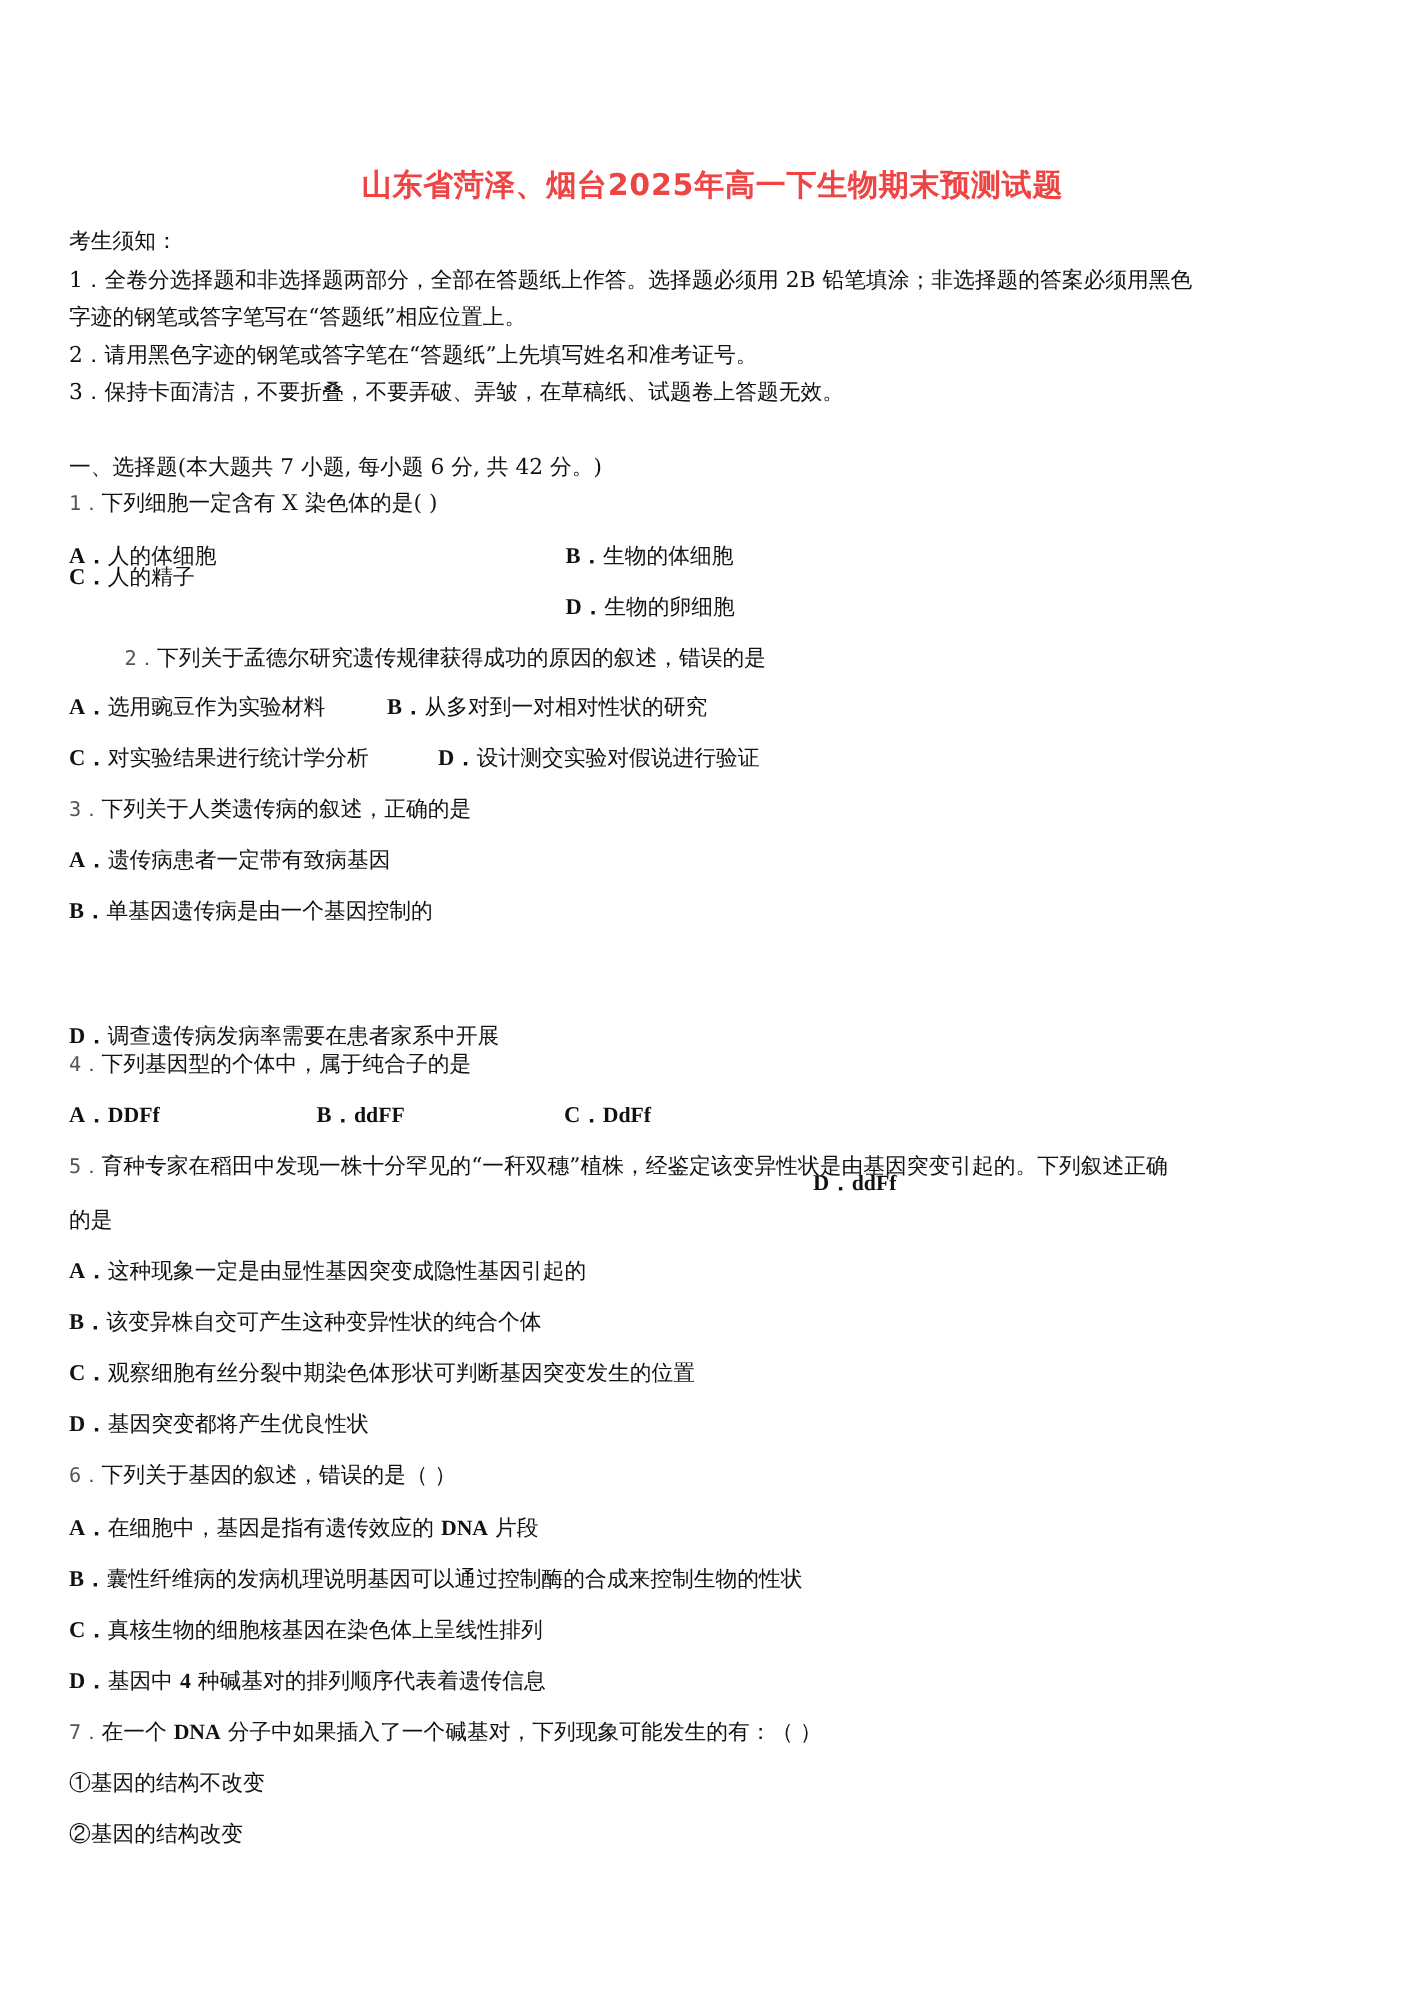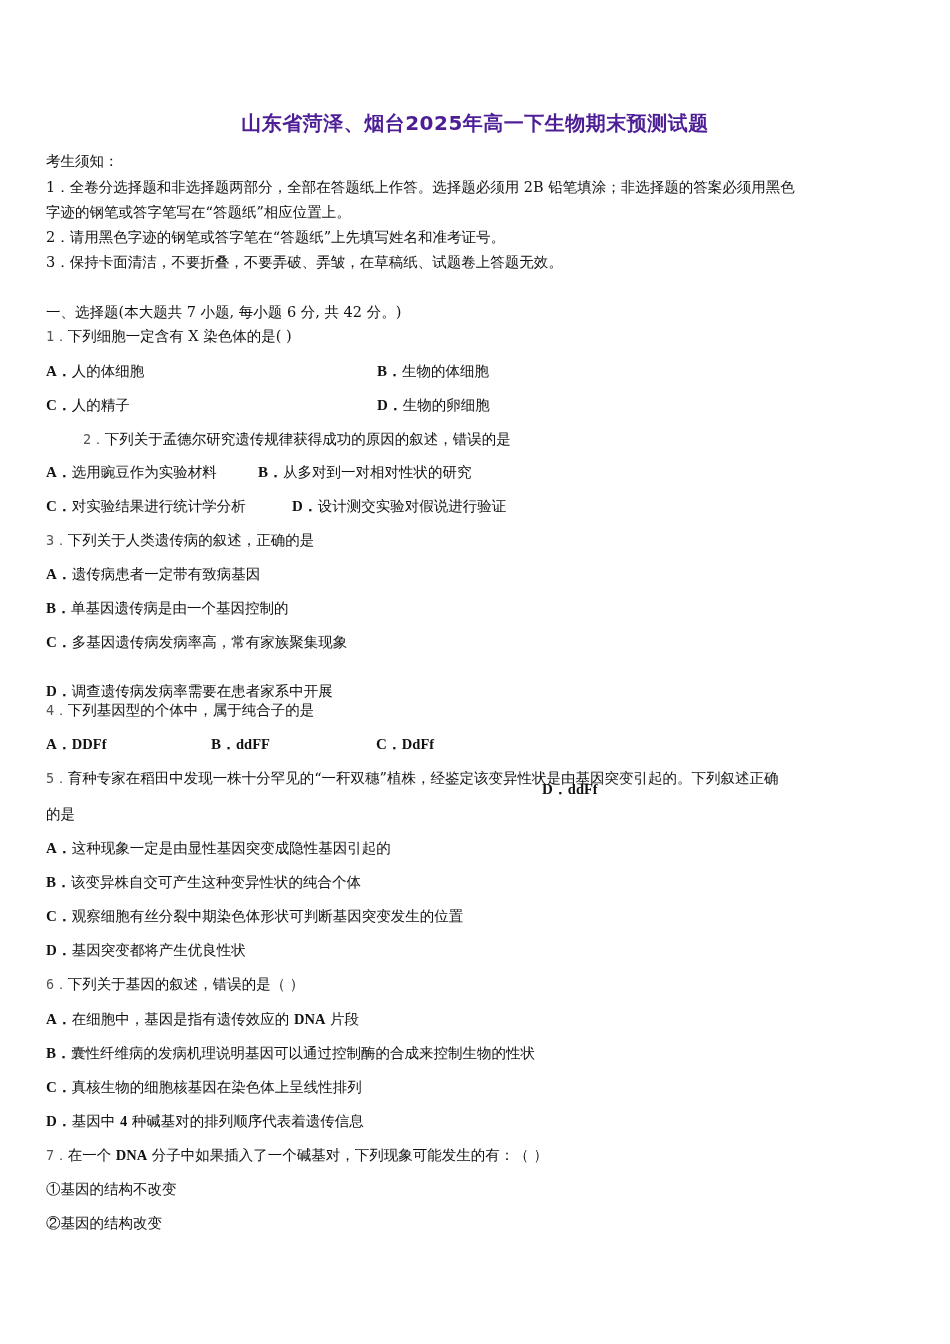--- a/index.html
+++ b/index.html
@@ -5,21 +5,21 @@
     html, body { margin: 0; padding: 0; background: #ffffff; }
     body {
       width: 950px; height: 1344px; position: relative; overflow: hidden;
       font-family: "DejaVu Serif", "Liberation Serif", serif;
       color: #111111;
     }
     .page { position: absolute; left: 0; top: 0; width: 950px; height: 1344px; }
     .title {
       position: absolute; left: 0; top: 110px; width: 950px; text-align: center;
       font-family: "DejaVu Sans", "Liberation Sans", sans-serif;
-      font-weight: bold; font-size: 20px; letter-spacing: 0.5px; color: #4c1d95;
+      font-weight: bold; font-size: 20px; letter-spacing: 0.5px; color: #ef4444;
     }
     .line {
       position: absolute; left: 46px; font-size: 14.5px; line-height: 18px; white-space: nowrap;
     }
     .qnum { color: #555; font-family: "DejaVu Sans Mono", "Liberation Mono", monospace; font-size: 13.5px; }
     .opt-letter { font-weight: bold; font-family: "Liberation Serif", "DejaVu Serif", serif; font-size: 15px; }
     .bold-latin { font-weight: bold; font-family: Liberation Serif, serif; }
   </style>
 </head>
 <body>
@@ -38,21 +38,21 @@
 
   <div class="line" style="top:327px;">
     <span class="qnum">1．</span><span>下列细胞一定含有 X 染色体的是( )</span>
   </div>
   <div class="line" style="top:362px;">
     <span class="opt-letter">A．</span><span>人的体细胞</span>
   </div>
   <div class="line" style="top:362px; left:377px;">
     <span class="opt-letter">B．</span><span>生物的体细胞</span>
   </div>
-  <div class="line" style="top:396px;">
+  <div class="line" style="top:376px;">
     <span class="opt-letter">C．</span><span>人的精子</span>
   </div>
   <div class="line" style="top:396px; left:377px;">
     <span class="opt-letter">D．</span><span>生物的卵细胞</span>
   </div>
 
   <div class="line" style="top:430px;margin-left:37px;">
     <span class="qnum">2．</span><span>下列关于孟德尔研究遗传规律获得成功的原因的叙述，错误的是</span>
   </div>
   <div class="line" style="top:463px;">
@@ -69,23 +69,20 @@
   </div>
 
   <div class="line" style="top:531px;">
     <span class="qnum">3．</span><span>下列关于人类遗传病的叙述，正确的是</span>
   </div>
   <div class="line" style="top:565px;">
     <span class="opt-letter">A．</span><span>遗传病患者一定带有致病基因</span>
   </div>
   <div class="line" style="top:599px;">
     <span class="opt-letter">B．</span><span>单基因遗传病是由一个基因控制的</span>
-  </div>
-  <div class="line" style="top:633px;">
-    <span class="opt-letter">C．</span><span>多基因遗传病发病率高，常有家族聚集现象</span>
   </div>
   <div class="line" style="top:682px;">
     <span class="opt-letter">D．</span><span>调查遗传病发病率需要在患者家系中开展</span>
   </div>
 
   <div class="line" style="top:701px;">
     <span class="qnum">4．</span><span>下列基因型的个体中，属于纯合子的是</span>
   </div>
   <div class="line" style="top:735px;">
     <span class="opt-letter">A．</span><span class="bold-latin">DDFf</span>

